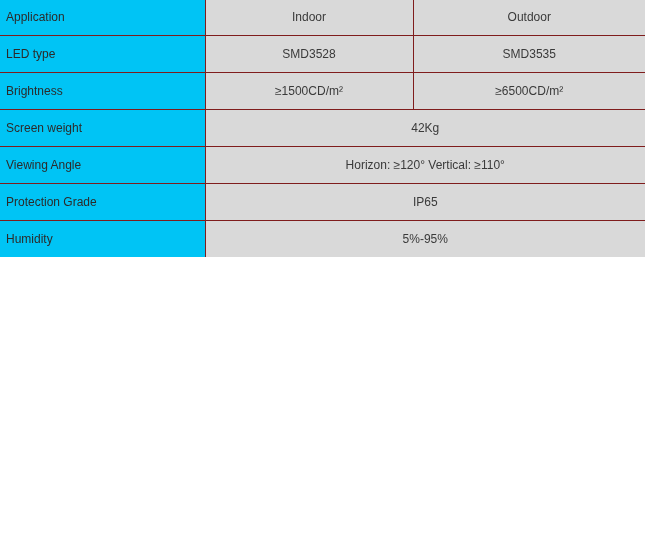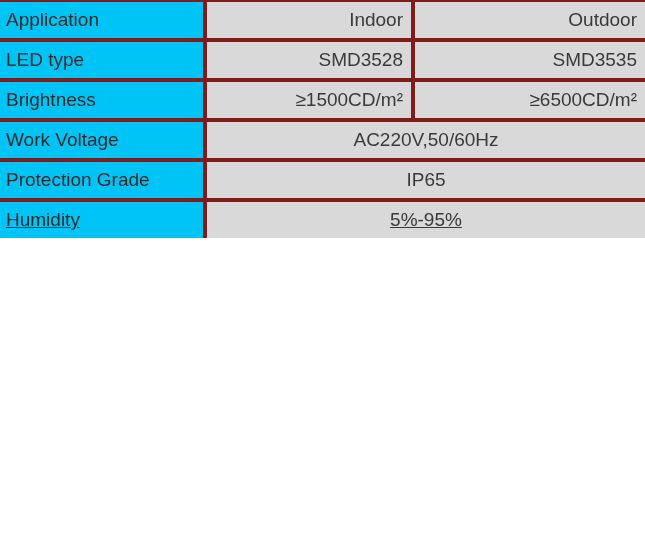--- a/index.html
+++ b/index.html
@@ -22,46 +22,46 @@
     margin-top: -2px;
   }
 
   table.spec-table col.col-label  { width: 205px; }
   table.spec-table col.col-indoor { width: 208px; }
   table.spec-table col.col-outdoor{ width: 232px; }
 
   td {
     height: 36px;
     padding: 0 8px;
-    border: 4px solid #7f1d1d;
-    font-size: 19px;
+    border: 1px solid #7f1d1d;
+    font-size: 12px;
     color: #3a3a3a;
     vertical-align: middle;
     white-space: nowrap;
     overflow: hidden;
   }
 
   td.label-cell {
     background: #00c4f5;
     color: #2b2b2b;
     text-align: left;
     padding-left: 6px;
     border-left: none;
   }
 
   td.value-cell {
     background: #d9d9d9;
-    text-align: right;
+    text-align: center;
   }
 
   td.value-cell.merged {
     text-align: center;
   }
 
-  tr:last-child td { border-bottom: none; text-decoration: underline; }
+  tr:last-child td { border-bottom: none; }
   td:last-child { border-right: none; }
 </style>
 </head>
 <body>
 
 <table class="spec-table">
   <colgroup>
     <col class="col-label">
     <col class="col-indoor">
     <col class="col-outdoor">
@@ -76,22 +76,26 @@
         <td class="label-cell">LED type</td>
         <td class="value-cell">SMD3528</td>
         <td class="value-cell">SMD3535</td>
       </tr>
       <tr>
         <td class="label-cell">Brightness</td>
         <td class="value-cell">≥1500CD/m²</td>
         <td class="value-cell">≥6500CD/m²</td>
       </tr>
       <tr>
-        <td class="label-cell">Work Voltage</td>
-        <td class="value-cell merged" colspan="2">AC220V,50/60Hz</td>
+        <td class="label-cell">Screen weight</td>
+        <td class="value-cell merged" colspan="2">42Kg</td>
+      </tr>
+      <tr>
+        <td class="label-cell">Viewing Angle</td>
+        <td class="value-cell merged" colspan="2">Horizon: ≥120° Vertical: ≥110°</td>
       </tr>
       <tr>
         <td class="label-cell">Protection Grade</td>
         <td class="value-cell merged" colspan="2">IP65</td>
       </tr>
       <tr>
         <td class="label-cell">Humidity</td>
         <td class="value-cell merged" colspan="2">5%-95%</td>
       </tr>
     </tbody>

